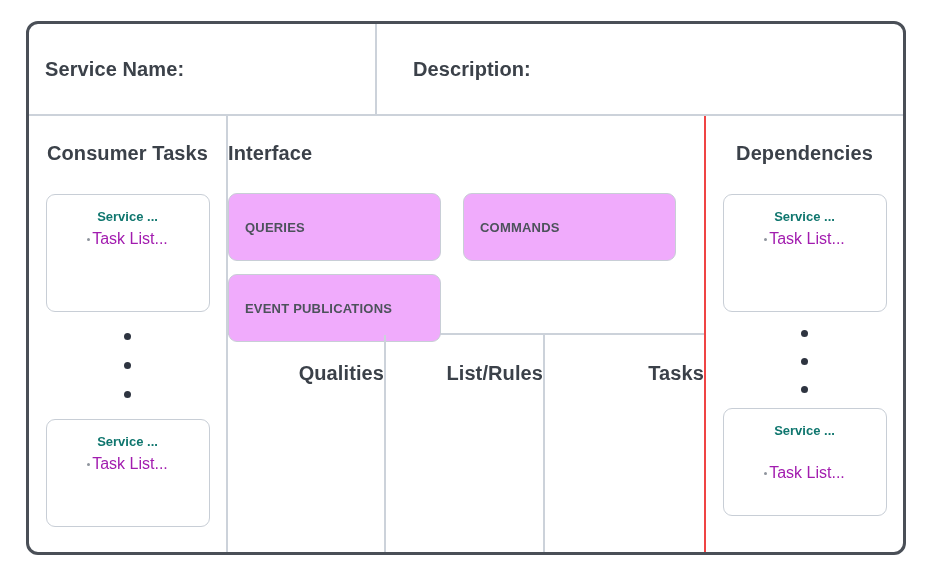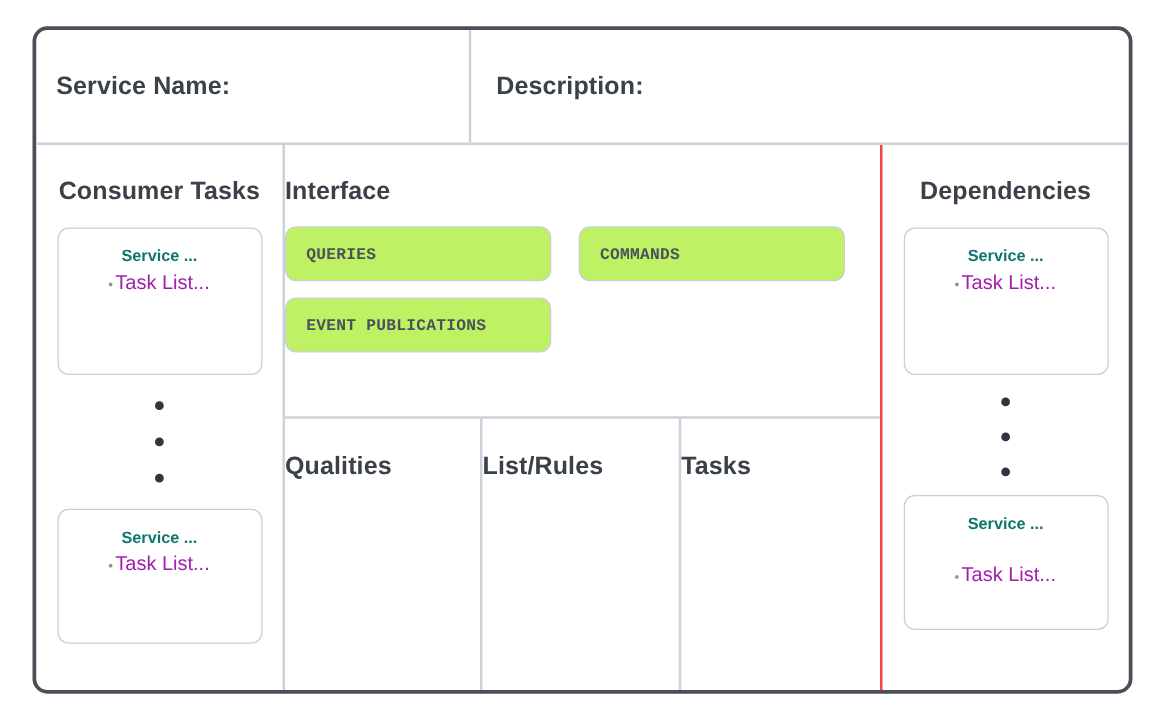--- a/index.html
+++ b/index.html
@@ -48,21 +48,21 @@
     align-items: center;
     box-sizing: border-box;
   }
   .header-cell.left {
     width: 348px;
     border-right: 2px solid #ccd2da;
     padding-left: 16px;
   }
   .header-cell.right {
     flex: 1;
-    padding-left: 20px;
+    padding-left: 36px;
   }
   .header-label {
     font-size: 20px;
     font-weight: bold;
     color: #3b4149;
     letter-spacing: 0.1px;
   }
   .header-divider {
     position: absolute;
     left: 0;
@@ -99,21 +99,21 @@
     display: flex;
     flex-direction: column;
   }
 
   .col-title {
     font-size: 20px;
     font-weight: bold;
     color: #3b4149;
     text-align: center;
     margin-top: 26px;
-    margin-bottom: 0;
+    margin-bottom: 12px;
     letter-spacing: 0.1px;
   }
 
   
   .service-card {
     box-sizing: border-box;
     width: 164px;
     border: 1.5px solid #c8ced6;
     border-radius: 9px;
     background: #ffffff;
@@ -175,51 +175,50 @@
   }
   .interface-grid {
     display: grid;
     grid-template-columns: 1fr 1fr;
     gap: 13px 22px;
     width: 448px;
     margin-top: 16px;
   }
   .iface-box {
     box-sizing: border-box;
-    height: 44px;
+    height: 68px;
     border: 1.5px solid #c8ced6;
     border-radius: 9px;
-    background: #bef264;
+    background: #f0abfc;
     display: flex;
     align-items: center;
     padding-left: 16px;
     font-size: 13px;
     font-weight: bold;
     color: #4c525b;
     letter-spacing: 0.2px;
-    font-family: Liberation Mono, monospace;
   }
 
   
   .bottom-row {
     flex: 1;
     display: flex;
   }
   .bottom-col {
     box-sizing: border-box;
     position: relative;
   }
   .bottom-col.qualities { width: 158px; border-right: 2px solid #ccd2da; }
   .bottom-col.logic     { width: 159px; border-right: 2px solid #ccd2da; }
   .bottom-col.data      { flex: 1; }
   .bottom-col-title {
     font-size: 20px;
     font-weight: bold;
     color: #3b4149;
-    text-align: left;
+    text-align: right;
     margin-top: 27px;
     letter-spacing: 0.1px;
   }
 </style>
 </head>
 <body>
 
 <div id="canvas">
   <div class="frame">
 

